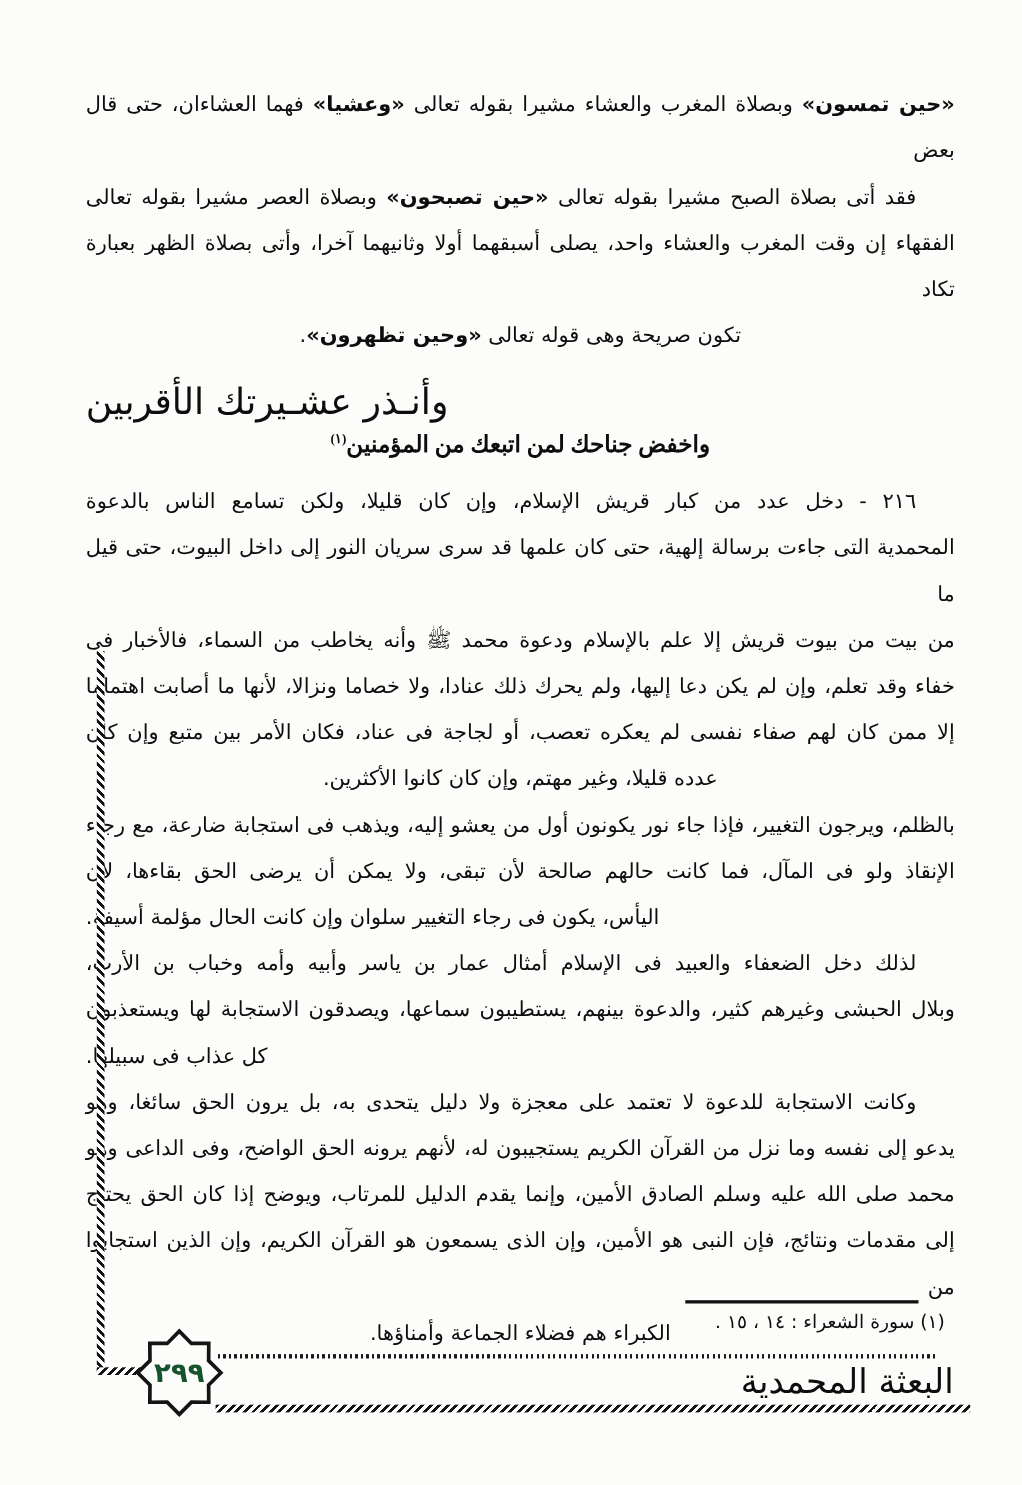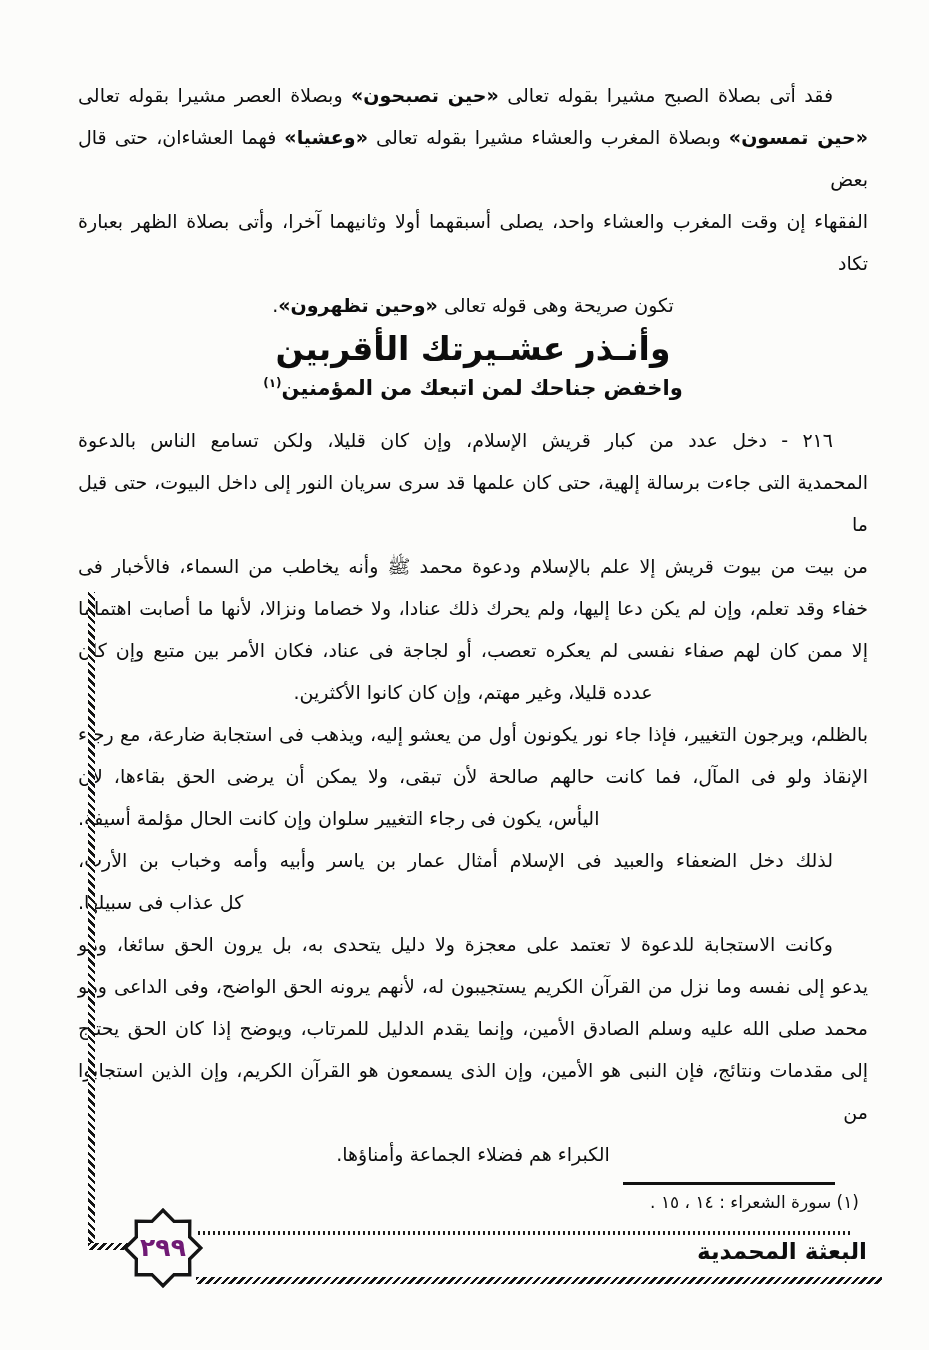--- a/index.html
+++ b/index.html
@@ -23,26 +23,26 @@
     line-height:42px;
     direction:rtl;
     white-space:normal;
   }
   .j{text-align:justify;text-align-last:justify;}
   .first{text-indent:35px;}
   .c{text-align:left;text-align-last:center;}
   .l{text-align:left;text-align-last:left;}
   .bl b{font-weight:bold;}
   .heading{
-    font-size:33px;font-weight:bold;text-align:center;
-    line-height:1.25;margin:2px 0 6px;letter-spacing:1px;
+    font-size:33px;font-weight:normal;text-align:left;
+    line-height:1.25;margin:18px 0 6px;letter-spacing:1px;
   }
   .subheading{
     font-size:21px;font-weight:bold;text-align:center;
-    line-height:1.3;margin:0 0 16px;
+    line-height:1.3;margin:0 0 16px;font-family:Liberation Serif, serif;
   }
   .subheading sup{font-size:12px;vertical-align:super;}
   
   .rope-v{
     position:absolute;left:88px;top:592px;width:7px;height:656px;
     background:repeating-linear-gradient(45deg,#141414 0 2.5px,#fcfcfa 2.5px 5.5px);
   }
   .rope-connector{
     position:absolute;left:88px;top:1243px;width:42px;height:7px;
     background:repeating-linear-gradient(135deg,#141414 0 2.5px,#fcfcfa 2.5px 5.5px);
@@ -58,54 +58,55 @@
   .footnote-sep{
     position:absolute;left:623px;top:1182px;width:212px;height:3px;
     background:#111;
   }
   #footnote{
     position:absolute;top:1192px;right:70px;
     font-size:17px;direction:rtl;text-align:right;margin-left:20px;
   }
   #book-title{
     position:absolute;top:1238px;right:62px;
-    font-size:23px;font-weight:bold;direction:rtl;
+    font-size:31px;font-weight:normal;direction:rtl;
   }
   #page-star{
     position:absolute;left:121px;top:1206px;width:84px;height:84px;
   }
   #page-star .num{
     position:absolute;inset:0;
     display:flex;align-items:center;justify-content:center;
-    font-size:25px;font-weight:bold;color:#701a75;
+    font-size:25px;font-weight:bold;color:#14532d;
     padding-bottom:2px;
   }
 </style>
 </head>
 <body>
 
 <div id="page">
 
   <div id="body-text">
+      <div class="bl j"><b>«حين تمسون»</b> وبصلاة المغرب والعشاء مشيرا بقوله تعالى <b>«وعشيا»</b> فهما العشاءان، حتى قال بعض</div>
       <div class="bl j first">فقد أتى بصلاة الصبح مشيرا بقوله تعالى <b>«حين تصبحون»</b> وبصلاة العصر مشيرا بقوله تعالى</div>
-      <div class="bl j"><b>«حين تمسون»</b> وبصلاة المغرب والعشاء مشيرا بقوله تعالى <b>«وعشيا»</b> فهما العشاءان، حتى قال بعض</div>
       <div class="bl j">الفقهاء إن وقت المغرب والعشاء واحد، يصلى أسبقهما أولا وثانيهما آخرا، وأتى بصلاة الظهر بعبارة تكاد</div>
       <div class="bl c">تكون صريحة وهى قوله تعالى <b>«وحين تظهرون»</b>.</div>
       <div class="heading">وأنـذر عشـيرتك الأقربين</div>
       <div class="subheading">واخفض جناحك لمن اتبعك من المؤمنين<sup>(١)</sup></div>
       <div class="bl j first">٢١٦ - دخل عدد من كبار قريش الإسلام، وإن كان قليلا، ولكن تسامع الناس بالدعوة</div>
       <div class="bl j">المحمدية التى جاءت برسالة إلهية، حتى كان علمها قد سرى سريان النور إلى داخل البيوت، حتى قيل ما</div>
       <div class="bl j">من بيت من بيوت قريش إلا علم بالإسلام ودعوة محمد ﷺ وأنه يخاطب من السماء، فالأخبار فى</div>
       <div class="bl j">خفاء وقد تعلم، وإن لم يكن دعا إليها، ولم يحرك ذلك عنادا، ولا خصاما ونزالا، لأنها ما أصابت اهتماما</div>
       <div class="bl j">إلا ممن كان لهم صفاء نفسى لم يعكره تعصب، أو لجاجة فى عناد، فكان الأمر بين متبع وإن كان</div>
       <div class="bl c">عدده قليلا، وغير مهتم، وإن كان كانوا الأكثرين.</div>
       <div class="bl j">بالظلم، ويرجون التغيير، فإذا جاء نور يكونون أول من يعشو إليه، ويذهب فى استجابة ضارعة، مع رجاء</div>
       <div class="bl j">الإنقاذ ولو فى المآل، فما كانت حالهم صالحة لأن تبقى، ولا يمكن أن يرضى الحق بقاءها، لأن</div>
       <div class="bl l">اليأس، يكون فى رجاء التغيير سلوان وإن كانت الحال مؤلمة أسيفة.</div>
       <div class="bl j first">لذلك دخل الضعفاء والعبيد فى الإسلام أمثال عمار بن ياسر وأبيه وأمه وخباب بن الأرت،</div>
+      <div class="bl j">وبلال الحبشى وغيرهم كثير، والدعوة بينهم، يستطيبون سماعها، ويصدقون الاستجابة لها ويستعذبون</div>
       <div class="bl l">كل عذاب فى سبيلها.</div>
       <div class="bl j first">وكانت الاستجابة للدعوة لا تعتمد على معجزة ولا دليل يتحدى به، بل يرون الحق سائغا، وهو</div>
       <div class="bl j">يدعو إلى نفسه وما نزل من القرآن الكريم يستجيبون له، لأنهم يرونه الحق الواضح، وفى الداعى وهو</div>
       <div class="bl j">محمد صلى الله عليه وسلم الصادق الأمين، وإنما يقدم الدليل للمرتاب، ويوضح إذا كان الحق يحتاج</div>
       <div class="bl j">إلى مقدمات ونتائج، فإن النبى هو الأمين، وإن الذى يسمعون هو القرآن الكريم، وإن الذين استجابوا من</div>
       <div class="bl c">الكبراء هم فضلاء الجماعة وأمناؤها.</div>
     </div>
 
   <div class="rope-v"></div>
   <div class="rope-connector"></div>

